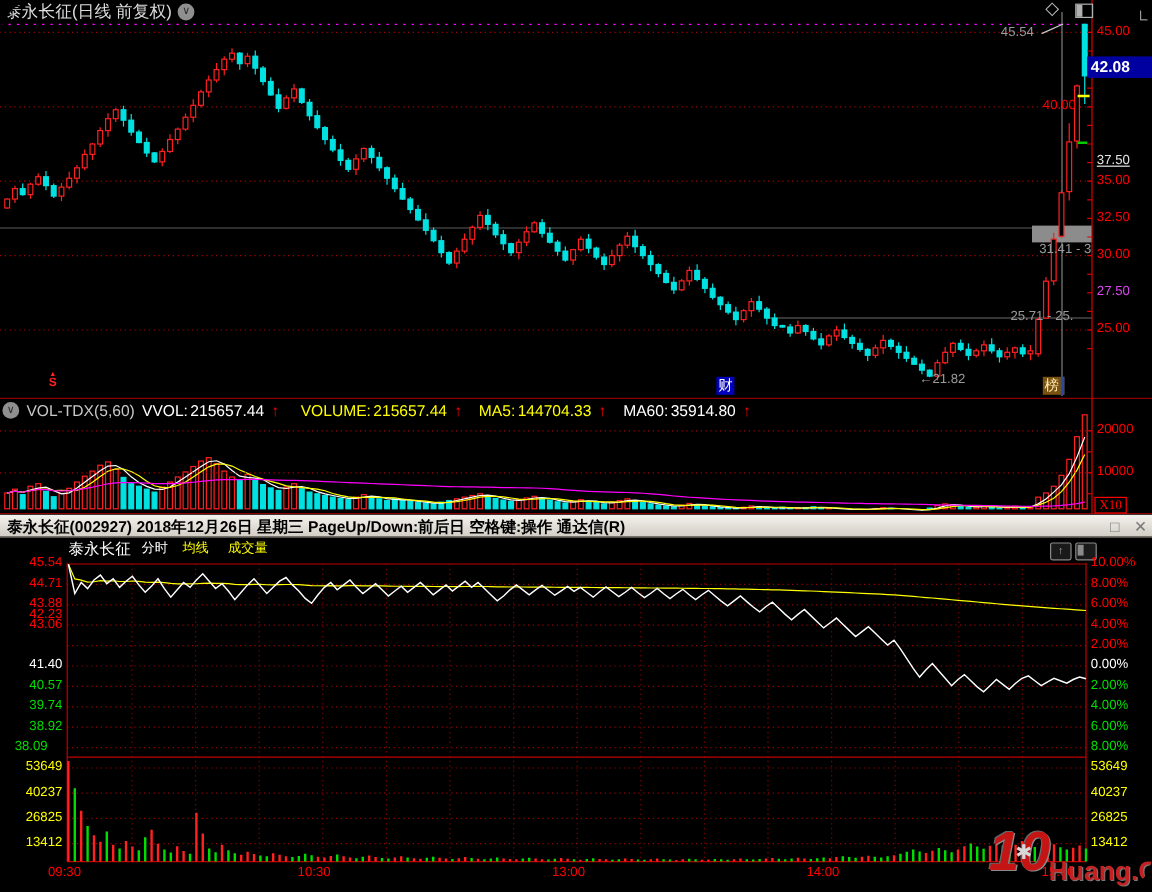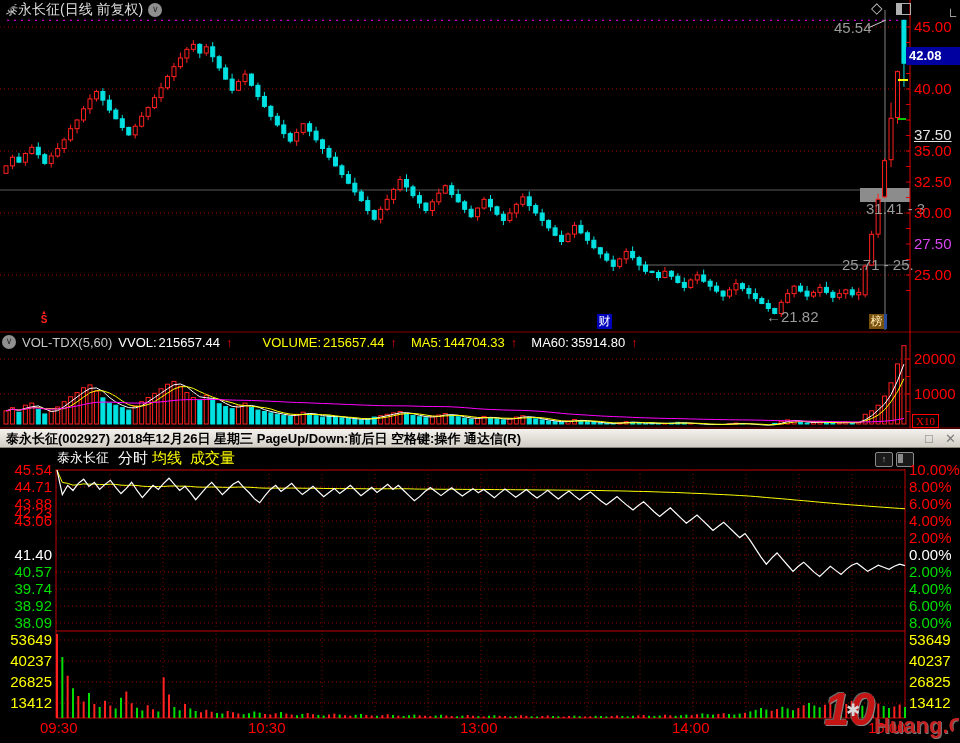--- a/index.html
+++ b/index.html
@@ -1,19 +1,19 @@
 <!DOCTYPE html>
 <html><head>
 <meta charset="utf-8">
 <style>
   html,body{margin:0;padding:0;background:#000;}
   #screen{position:relative;width:960px;height:743px;background:#000;overflow:hidden;
           font-family:"Liberation Sans",sans-serif;border-radius:31px;}
   .abs{position:absolute;}
-  .lbl{position:absolute;font-size:15px;line-height:15px;white-space:nowrap;} .wht{color:#ffffff;} .yel{color:#ffff00;}
+  .lbl{position:absolute;font-size:11px;line-height:15px;white-space:nowrap;} .wht{color:#ffffff;} .yel{color:#ffff00;}
   .gray{color:#9a9a9a;} .mag{color:#ffffff;}
   #title-row{left:4px;top:2px;color:#dcdcdc;font-size:14px;}
   .chev{display:inline-block;width:14px;height:14px;border-radius:50%;background:#8f8f8f;
         color:#2a2a2a;font-size:9px;text-align:center;line-height:13px;vertical-align:middle;margin-left:5px;}
   #last-price-tag{left:906px;top:47px;width:54px;height:18px;background:#0000a0;color:#fff;
         font-size:13px;font-weight:bold;line-height:18px;padding-left:3px;}
   #vol-header{left:2px;top:334px;height:16px;font-size:13px;display:flex;align-items:center;gap:6px;}
   .arr{color:#ff0000;font-weight:bold;}
   #x10-box{left:912px;top:414px;border:1px solid #ff0000;color:#ff0000;font-size:11px;
         line-height:12px;padding:0 3px;font-family:Liberation Serif, serif;}
@@ -538,21 +538,21 @@
     <span class="a">▲</span>
     <span class="s">S</span>
   </div>
 
   <div class="lbl" id="vol-header">
     <span class="chev" style="margin-left:0;">∨</span>
     <span style="color:#c8c8c8;">VOL-TDX(5,60)</span>
     <span class="wht">VVOL:</span>
     <span class="wht" style="margin-left:-4px;">215657.44</span>
     <span class="arr">↑</span>
-    <span class="yel" style="margin-left:24px;text-align:center;">VOLUME:</span>
+    <span class="yel" style="margin-left:12px;text-align:center;">VOLUME:</span>
     <span class="yel" style="margin-left:-4px;">215657.44</span>
     <span class="arr">↑</span>
     <span class="yel" style="margin-left:8px;">MA5:</span>
     <span class="yel" style="margin-left:-4px;">144704.33</span>
     <span class="arr">↑</span>
     <span class="mag" style="margin-left:8px;">MA60:</span>
     <span class="mag" style="margin-left:-4px;">35914.80</span>
     <span class="arr">↑</span>
   </div>
   <div class="abs" id="x10-box">X10</div>
@@ -767,41 +767,41 @@
   <div class="lbl wht" style="left:118px;top:450px;">分时</div>
   <div class="lbl yel" style="left:152px;top:450px;">均线</div>
   <div class="lbl yel" style="left:190px;top:450px;">成交量</div>
   <div class="mini-icon" style="left:875px;">↑</div>
   <div class="mini-icon" style="left:896px;">
     <div class="abs" style="left:1px;top:1px;width:5px;height:9px;background:#8a8a8a;"></div>
   </div>
 
   <div id="daily-labels">
       <div class="lbl" style="left: 914px; top: 19px; color: rgb(255, 0, 0);">45.00</div>
-      <div class="lbl" style="left: 914px; top: 81px; color: rgb(255, 0, 0);">40.00</div>
+      <div class="lbl" style="left: 869px; top: 81px; color: rgb(255, 0, 0);">40.00</div>
       <div class="lbl" style="left: 914px; top: 127px; color: #e5e5e5; text-decoration: underline;">37.50</div>
       <div class="lbl" style="left: 914px; top: 143px; color: rgb(255, 0, 0);">35.00</div>
       <div class="lbl" style="left: 914px; top: 174px; color: rgb(255, 0, 0);">32.50</div>
       <div class="lbl" style="left: 914px; top: 205px; color: rgb(255, 0, 0);">30.00</div>
       <div class="lbl" style="left: 914px; top: 236px; color: #d946ef;">27.50</div>
       <div class="lbl" style="left: 914px; top: 267px; color: rgb(255, 0, 0);">25.00</div>
       <div class="lbl" style="left: 914px; top: 351px; color: rgb(255, 0, 0);">20000</div>
       <div class="lbl" style="left: 914px; top: 386px; color: rgb(255, 0, 0);">10000</div>
     </div>
   <div id="intra-labels">
       <div class="lbl" style="left: 0px; width: 52px; text-align: right; top: 462px; color: rgb(255, 0, 0);">45.54</div>
       <div class="lbl" style="left: 0px; width: 52px; text-align: right; top: 479px; color: rgb(255, 0, 0);">44.71</div>
       <div class="lbl" style="left: 0px; width: 52px; text-align: right; top: 496px; color: rgb(255, 0, 0);">43.88</div>
       <div class="lbl" style="left: 0px; width: 52px; text-align: right; top: 513px; color: rgb(255, 0, 0);">43.06</div>
       <div class="lbl" style="left: 0px; width: 52px; text-align: right; top: 505px; color: rgb(255, 0, 0);">42.23</div>
       <div class="lbl" style="left: 0px; width: 52px; text-align: right; top: 547px; color: rgb(255, 255, 255);">41.40</div>
       <div class="lbl" style="left: 0px; width: 52px; text-align: right; top: 564px; color: rgb(0, 221, 0);">40.57</div>
       <div class="lbl" style="left: 0px; width: 52px; text-align: right; top: 581px; color: rgb(0, 221, 0);">39.74</div>
       <div class="lbl" style="left: 0px; width: 52px; text-align: right; top: 598px; color: rgb(0, 221, 0);">38.92</div>
-      <div class="lbl" style="left: 0px; width: 52px; text-align: right; top: 615px; color: rgb(0, 221, 0);">38.09</div>
+      <div class="lbl" style="left: 0px; width: 52px; text-align: center; top: 615px; color: rgb(0, 221, 0);">38.09</div>
       <div class="lbl" style="left: 909px; top: 462px; color: rgb(255, 0, 0);">10.00%</div>
       <div class="lbl" style="left: 909px; top: 479px; color: rgb(255, 0, 0);">8.00%</div>
       <div class="lbl" style="left: 909px; top: 496px; color: rgb(255, 0, 0);">6.00%</div>
       <div class="lbl" style="left: 909px; top: 513px; color: rgb(255, 0, 0);">4.00%</div>
       <div class="lbl" style="left: 909px; top: 530px; color: rgb(255, 0, 0);">2.00%</div>
       <div class="lbl" style="left: 909px; top: 547px; color: rgb(255, 255, 255);">0.00%</div>
       <div class="lbl" style="left: 909px; top: 564px; color: rgb(0, 221, 0);">2.00%</div>
       <div class="lbl" style="left: 909px; top: 581px; color: rgb(0, 221, 0);">4.00%</div>
       <div class="lbl" style="left: 909px; top: 598px; color: rgb(0, 221, 0);">6.00%</div>
       <div class="lbl" style="left: 909px; top: 615px; color: rgb(0, 221, 0);">8.00%</div>

